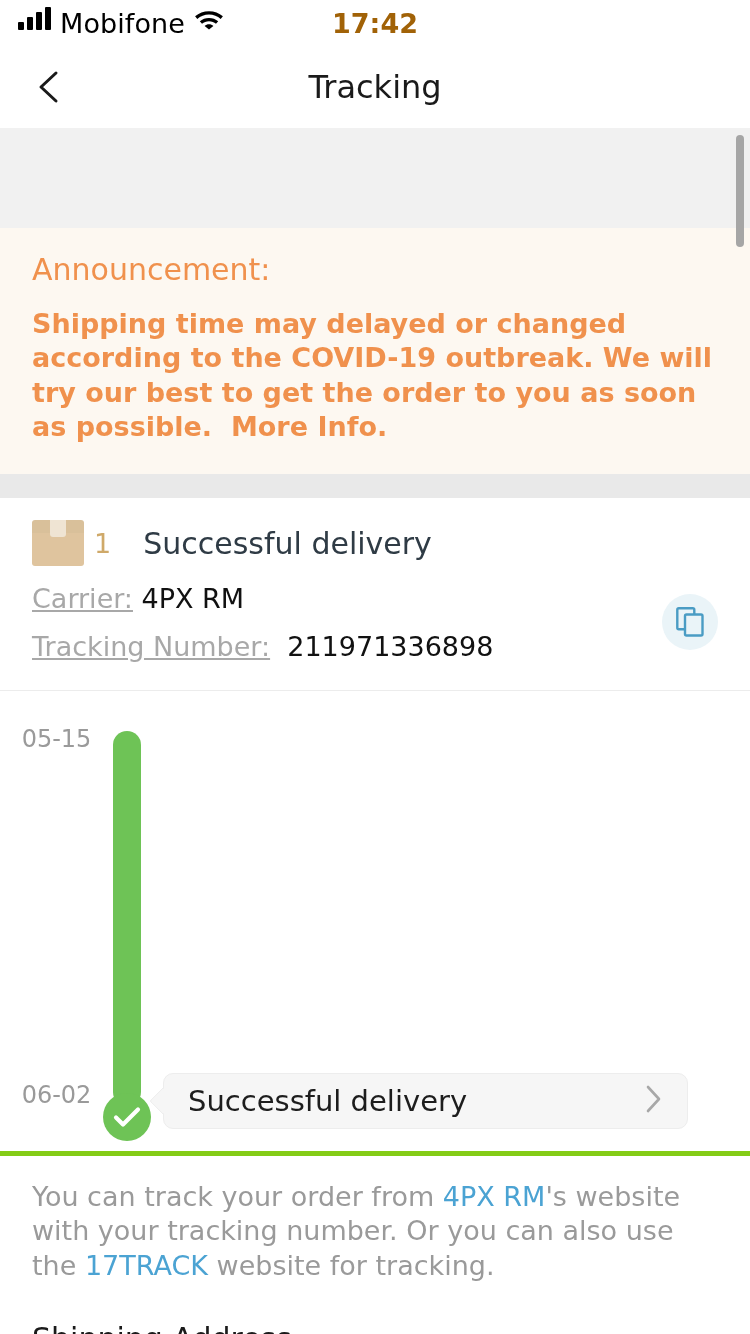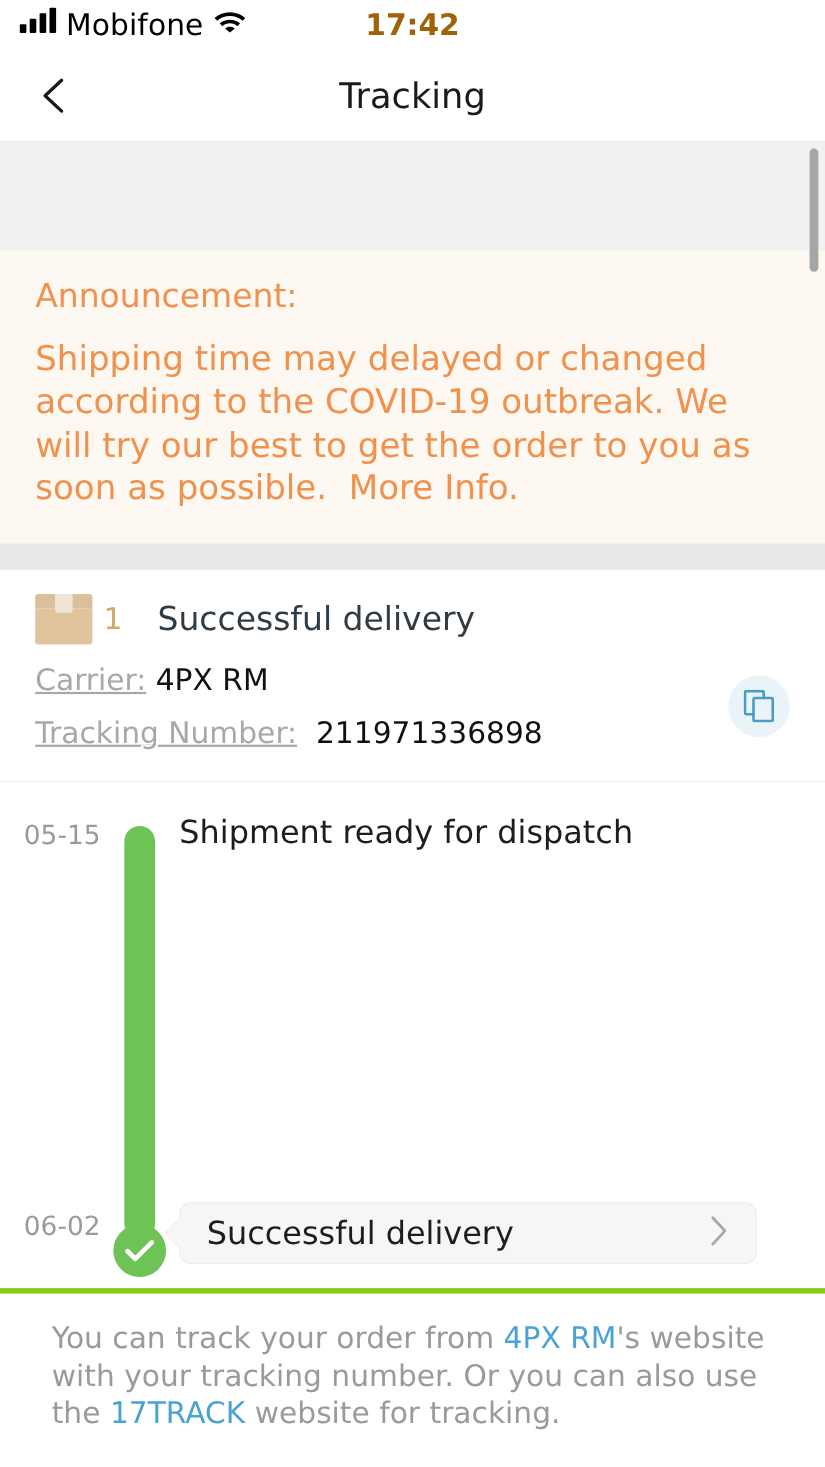--- a/index.html
+++ b/index.html
@@ -152,22 +152,23 @@
     padding: 24px 32px 30px 32px;
     box-sizing: border-box;
   }
   .ann-title {
     color: #f0914d;
     font-size: 30px;
     margin-bottom: 20px;
   }
   .ann-body {
     color: #f0914d;
-    font-size: 31px;
+    font-size: 27px;
     line-height: 1.27;
+    font-weight: bold;
   }
   .ann-more {
     color: #f0914d;
     cursor: pointer;
   }
 
   
   .package {
     padding: 22px 32px 28px 32px;
     position: relative;
@@ -334,21 +335,20 @@
     margin-left: auto;
   }
 
   
   .note {
     padding: 24px 48px 10px 32px;
     font-size: 27px;
     line-height: 1.27;
     color: #9a9a9a;
     box-sizing: border-box;
-    margin-left: 15px;
   }
   .note a {
     color: #4ba3d3;
     text-decoration: none;
     cursor: pointer;
   }
 
   
   .ship-head {
     padding: 28px 32px 0 32px;
@@ -436,21 +436,20 @@
       </svg>
     </div>
   </div>
 
   <div class="timeline">
     <div class="tl-bar"></div>
 
     <div class="tl-row">
       <div class="tl-date">05-15</div>
       <div class="tl-gap"></div>
-      <div class="tl-text">Shipment ready for dispatch</div>
     </div>
 
     <div class="tl-row tl-row-last">
       <div class="tl-date">06-02</div>
       <div class="tl-check">
         <svg width="28" height="22" viewBox="0 0 28 22">
           <path d="M3 11.5 L10 18.5 L25 3.5" fill="none" stroke="#ffffff" stroke-width="4.2" stroke-linecap="round" stroke-linejoin="round"></path>
         </svg>
       </div>
     </div>

